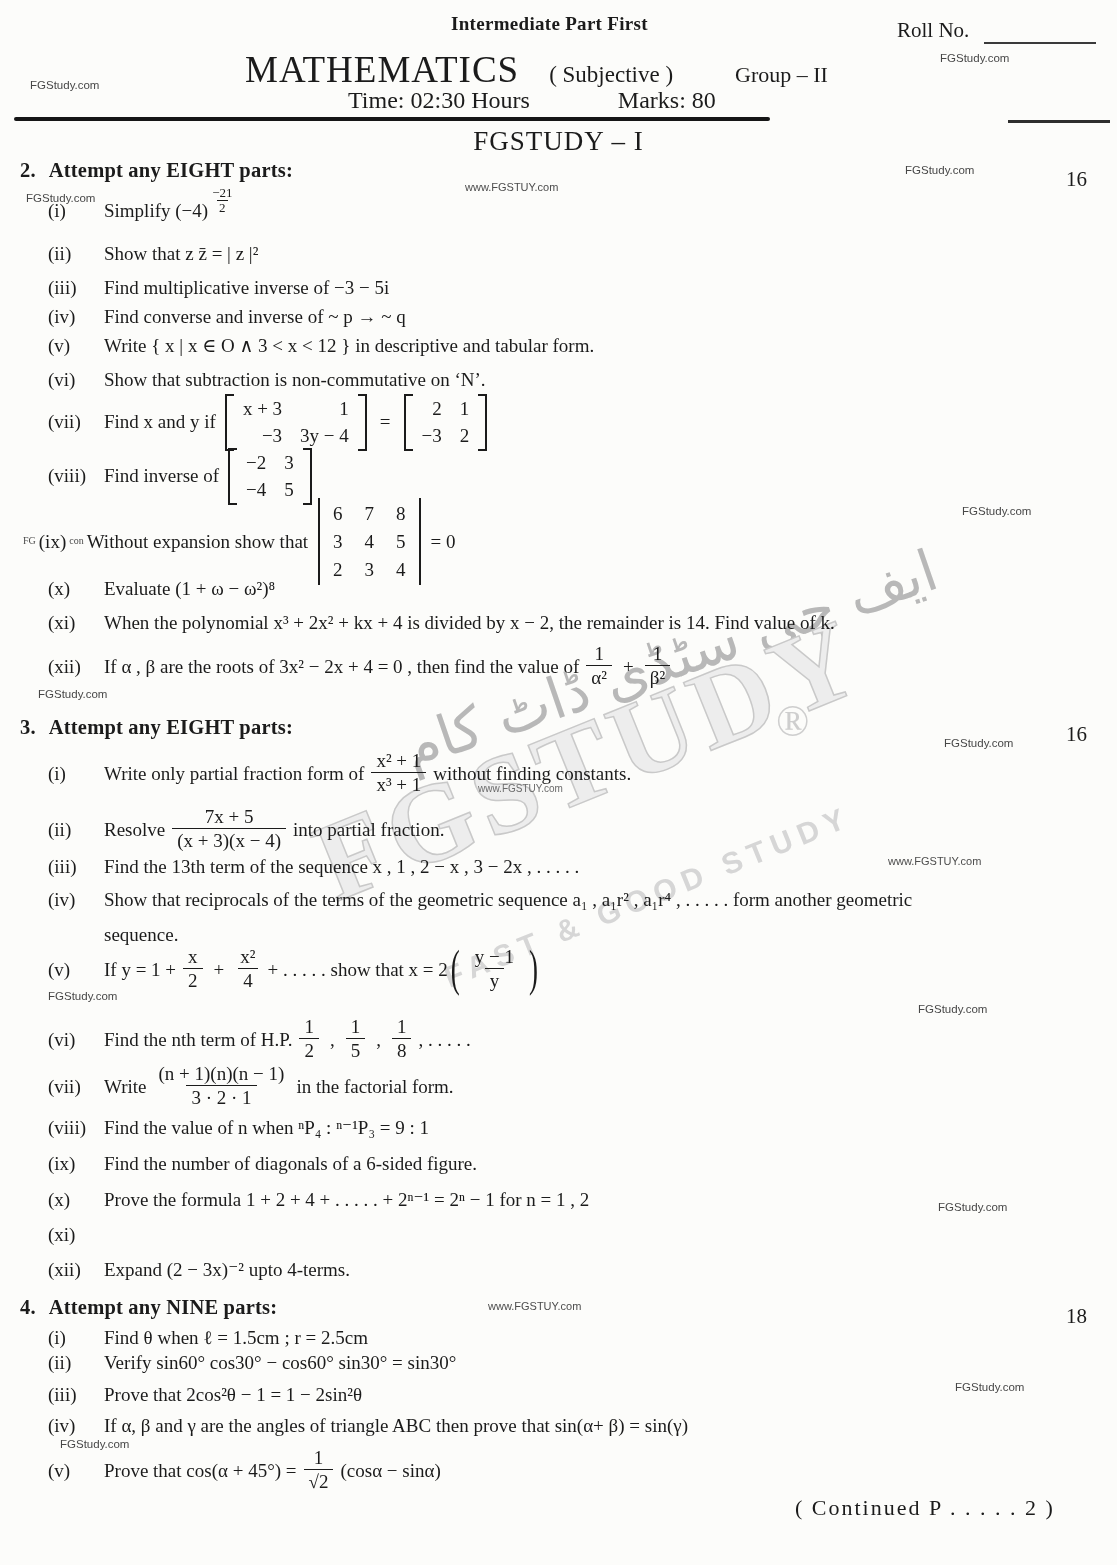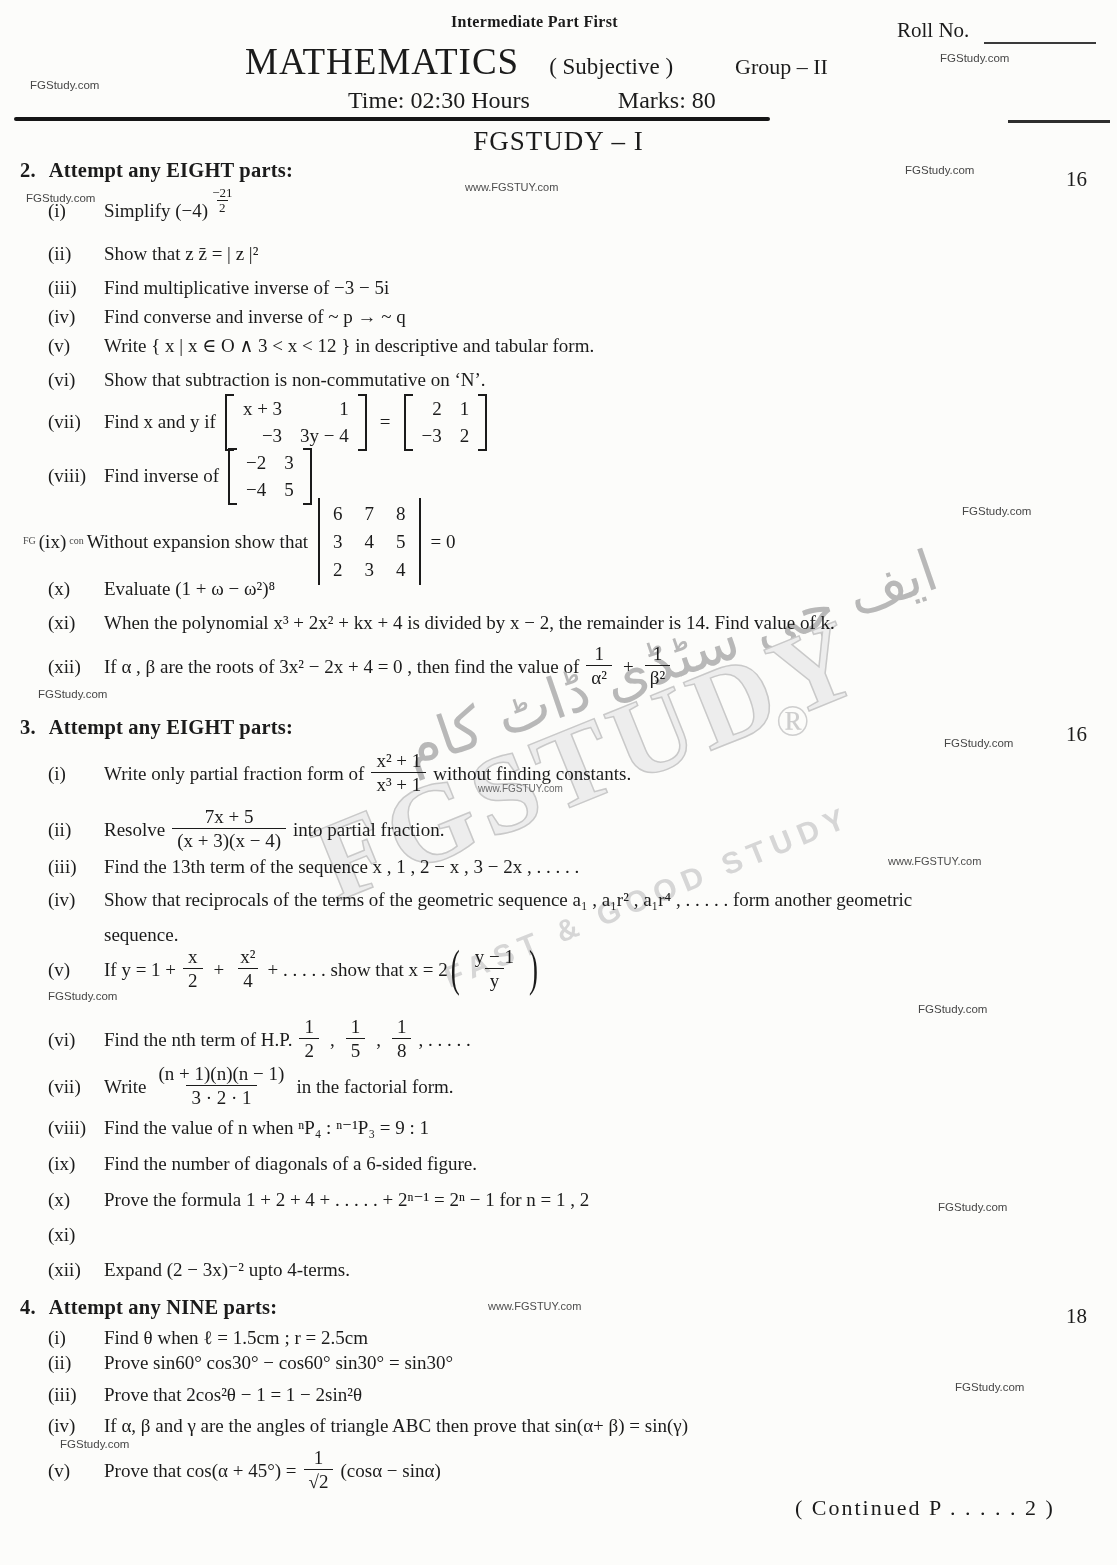--- a/index.html
+++ b/index.html
@@ -1,23 +1,23 @@
 <!DOCTYPE html>
 <html><head>
 <meta charset="utf-8">
 <style>
   html,body{margin:0;padding:0;background:#ffffff;}
   .page{position:relative;width:1117px;height:1565px;background:#fcfcfa;
         font-family:"Liberation Serif","DejaVu Serif",serif;color:#1b1b1b;overflow:hidden;}
 
   
-  .h-inter{position:absolute;left:451px;top:13px;font-size:16px;font-weight:bold;letter-spacing:.3px;}
+  .h-inter{position:absolute;left:451px;top:13px;font-size:19px;font-weight:bold;letter-spacing:.3px;}
   .h-roll{position:absolute;left:897px;top:18px;font-size:21px;}
   .roll-line{position:absolute;left:984px;top:42px;width:112px;height:2px;background:#3a3a3a;}
-  .h-sub{position:absolute;left:245px;top:40px;display:flex;align-items:baseline;}
+  .h-sub{position:absolute;left:245px;top:48px;display:flex;align-items:baseline;}
   .h-sub .s1{font-size:37px;letter-spacing:1px;}
   .h-sub .s2{font-size:23px;margin-left:30px;}
   .h-sub .s3{font-size:22px;margin-left:62px;}
   .h-time{position:absolute;left:348px;top:87px;display:flex;font-size:24px;}
   .h-time .t2{margin-left:88px;}
   .rule-main{position:absolute;left:14px;top:117px;width:756px;height:4px;background:#161616;border-radius:2px;}
   .rule-right{position:absolute;left:1008px;top:120px;width:102px;height:3px;background:#2e2e2e;}
   .h-section{position:absolute;left:0;right:0;top:126px;text-align:center;font-size:27px;letter-spacing:1px;}
 
   
@@ -352,21 +352,21 @@
   <div class="wm-w" style="left:488px;top:1300px;">www.FGSTUY.com</div>
   <div class="qmarks" style="left:1066px;top:1304px;">18</div>
 
   <div class="part" style="left:48px;top:1326px;">
     <span class="pnum">(i)</span>
     <span class="ptxt">Find θ when ℓ = 1.5cm ;  r = 2.5cm</span>
   </div>
 
   <div class="part" style="left:48px;top:1351px;">
     <span class="pnum">(ii)</span>
-    <span class="ptxt">Prove sin60° cos30° − cos60° sin30° = sin30°</span>
+    <span class="ptxt">Verify sin60° cos30° − cos60° sin30° = sin30°</span>
   </div>
 
   <div class="part" style="left:48px;top:1383px;">
     <span class="pnum">(iii)</span>
     <span class="ptxt">Prove that  2cos²θ − 1 = 1 − 2sin²θ</span>
   </div>
   <div class="wm-s" style="left:955px;top:1381px;">FGStudy.com</div>
 
   <div class="part" style="left:48px;top:1414px;">
     <span class="pnum">(iv)</span>

